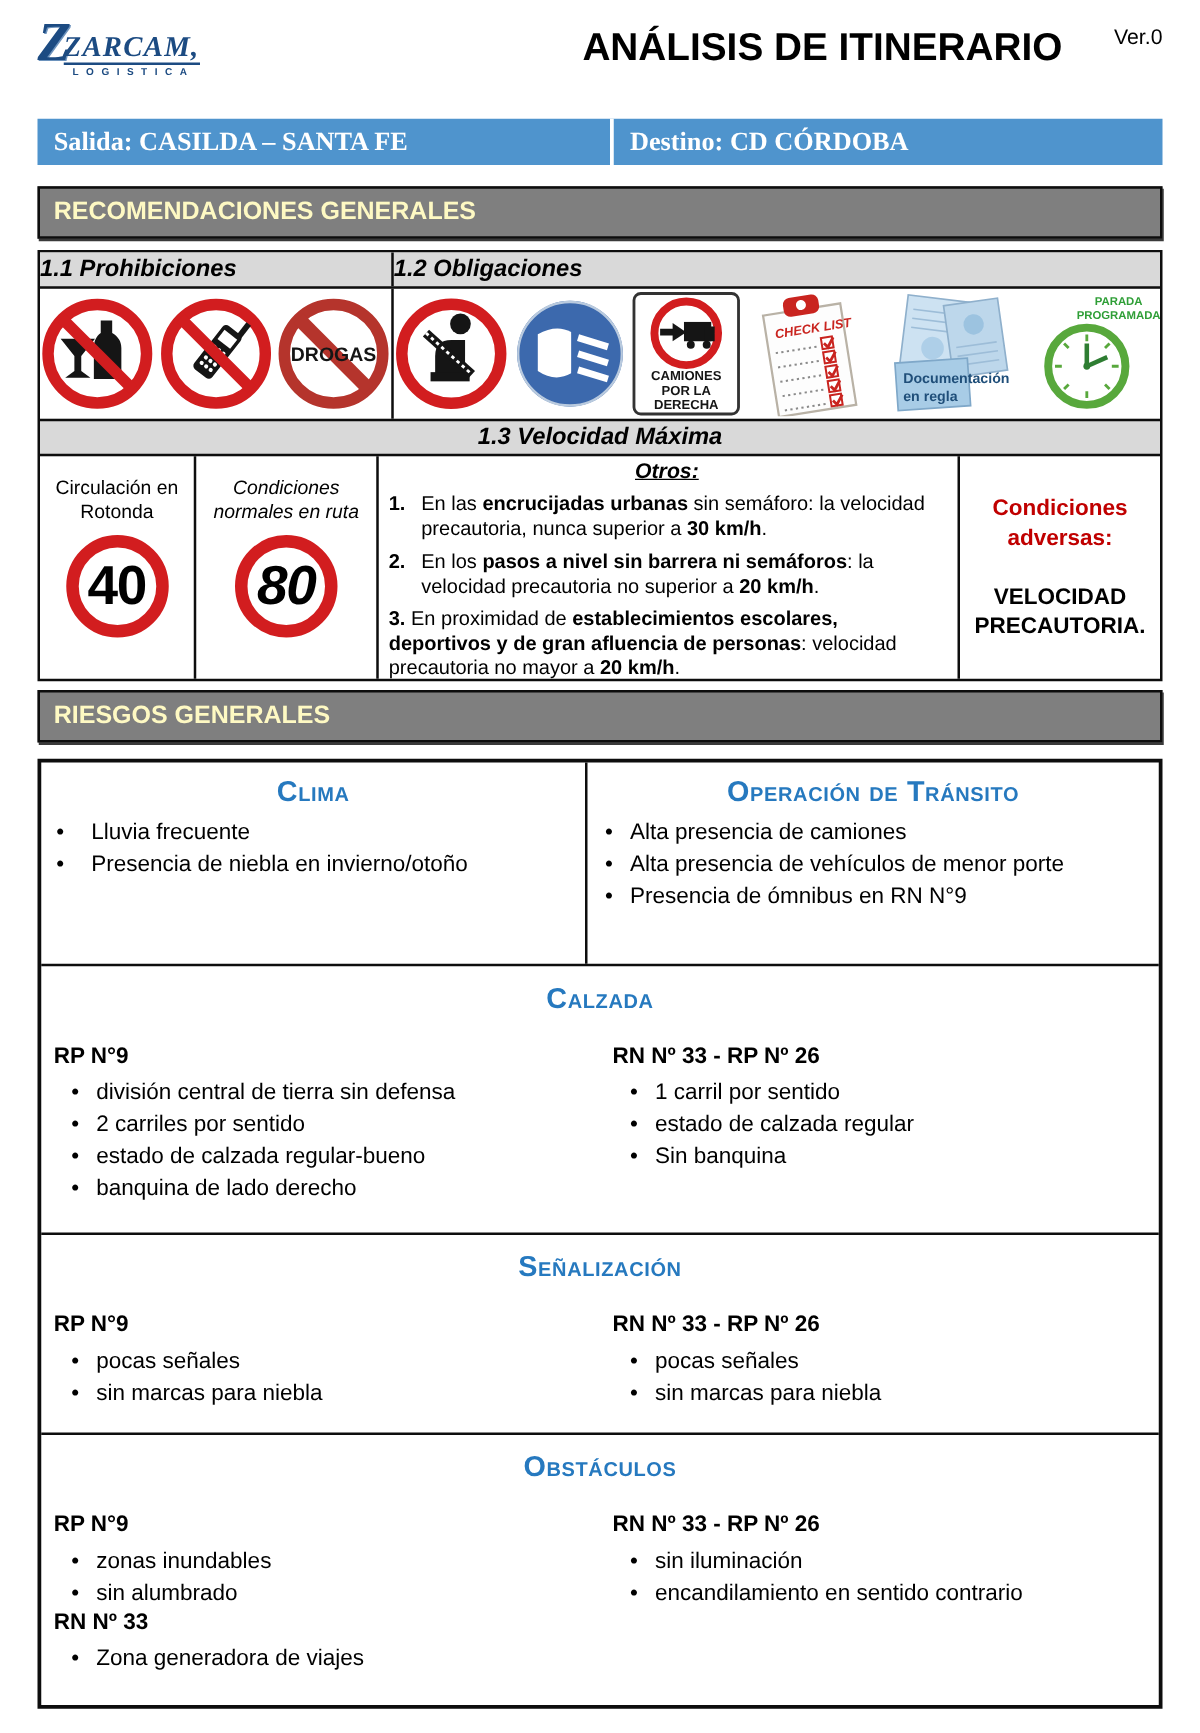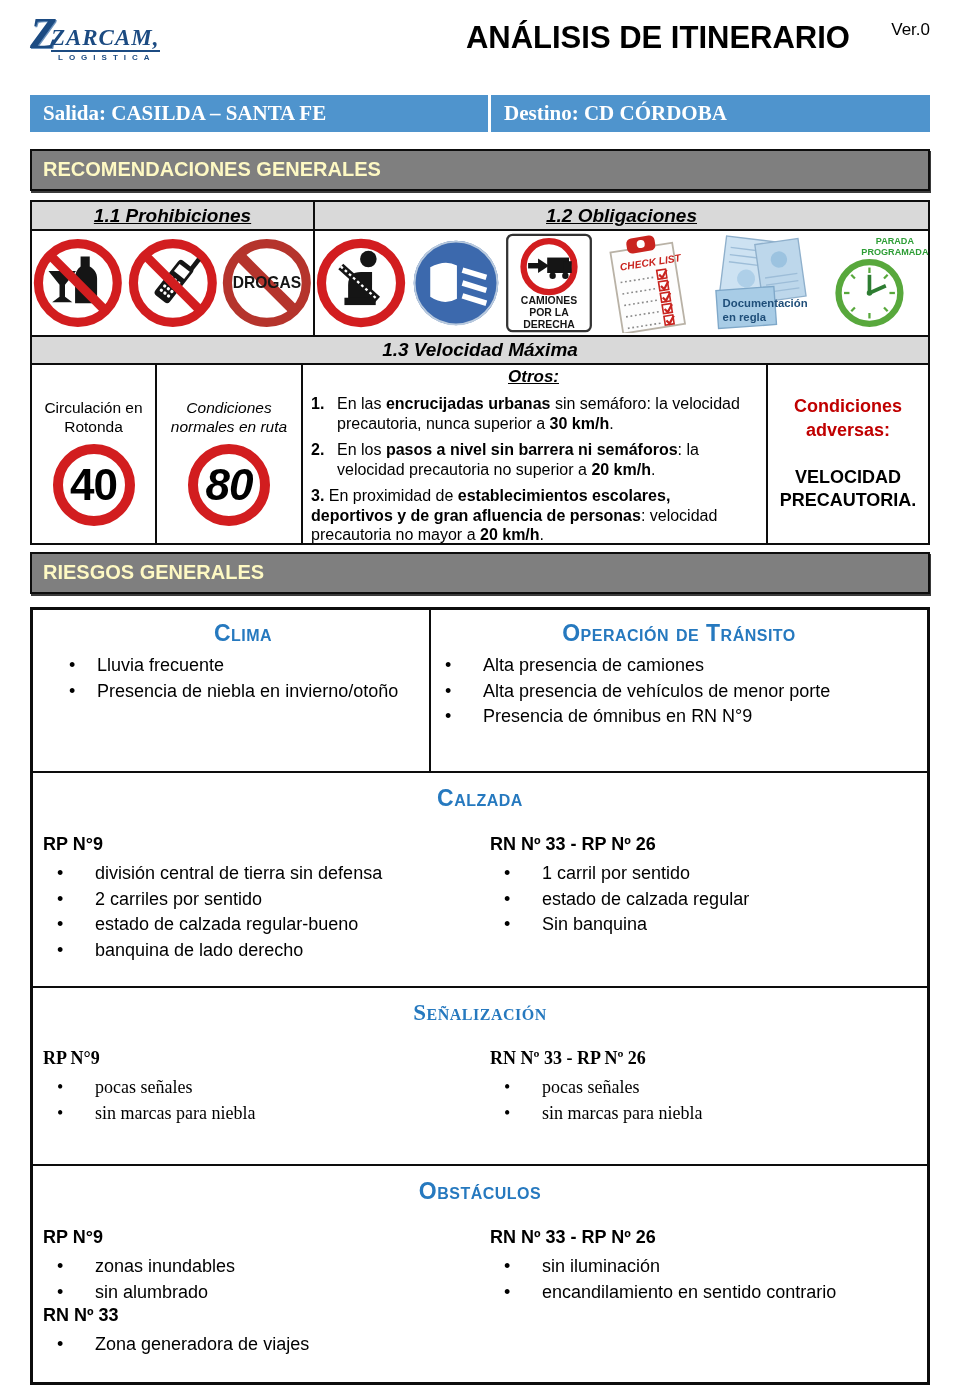--- a/index.html
+++ b/index.html
@@ -24,62 +24,62 @@
   .route-cell.destino { flex: 1; }
 
   
   .section-bar { position: absolute; left: 30px; right: 30px; height: 42px; background: #7f7f7f; border: 2px solid #0d0d0d; color: #fef9c3; font-weight: bold; font-size: 20px; line-height: 37px; padding-left: 11px; box-shadow: 1px 2px 0 #3a3a3a; }
   .bar-recom { top: 149px; }
   .bar-riesgos { top: 552px; }
 
   
   .rec-table { position: absolute; top: 200px; left: 30px; right: 30px; border: 2px solid #0d0d0d; background: #fff; }
   .rec-head-row { display: flex; border-bottom: 2px solid #0d0d0d; background: #d9d9d9; }
-  .rec-head-cell { font-weight: bold; font-style: italic; font-size: 19px; text-align: center; padding: 3px 0 2px; text-decoration: underline; }
+  .rec-head-cell { font-weight: bold; font-style: italic; font-size: 19px; text-align: left; padding: 3px 0 2px; }
   .rec-head-cell.left { width: 283px; border-right: 2px solid #0d0d0d; }
   .rec-head-cell.right { flex: 1; }
   .rec-icons-row { display: flex; height: 104px; }
   .rec-icons-left { width: 283px; border-right: 2px solid #0d0d0d; display: flex; align-items: center; justify-content: center; gap: 3px; }
   .rec-icons-right { flex: 1; display: flex; align-items: center; justify-content: center; gap: 3px; overflow: hidden; }
   .vel-head { border-top: 2px solid #0d0d0d; border-bottom: 2px solid #0d0d0d; background: #d9d9d9; font-weight: bold; font-style: italic; font-size: 19px; text-align: center; padding: 2px 0; }
   .rec-bottom { display: flex; height: 178px; }
-  .speed-cell { border-right: 2px solid #0d0d0d; display: flex; flex-direction: column; align-items: center; padding-top: 16px; justify-content: center; }
+  .speed-cell { border-right: 2px solid #0d0d0d; display: flex; flex-direction: column; align-items: center; padding-top: 16px; }
   .speed-cell.c1 { width: 125px; }
   .speed-cell.c2 { width: 146px; font-style: italic; }
   .speed-label { font-size: 15.5px; text-align: center; line-height: 1.25; }
   .speed-sign { margin-top: 8px; width: 82px; height: 82px; border: 10px solid #d21d1f; border-radius: 50%; background: #fff; display: flex; align-items: center; justify-content: center; font-weight: bold; font-size: 44px; letter-spacing: -1px; }
   .otros-cell { flex: 1; border-right: 2px solid #0d0d0d; padding: 2px 10px 0 8px; }
   .otros-title { text-align: center; font-weight: bold; font-style: italic; font-size: 17px; text-decoration: underline; }
   .otros-list { list-style: none; font-size: 16px; line-height: 1.22; }
   .otros-list li { margin-top: 7px; }
   .otros-list li.hang { padding-left: 26px; }
   .otros-list li.hang b.num { display: inline-block; margin-left: -26px; width: 26px; }
   .adversas-cell { width: 160px; display: flex; flex-direction: column; align-items: center; justify-content: center; text-align: center; padding: 0 6px; }
   .adversas-label { color: #c00000; font-weight: bold; font-size: 18px; line-height: 1.3; }
   .adversas-value { font-weight: bold; font-size: 18px; margin-top: 24px; line-height: 1.3; }
 
   
   .risk-box { position: absolute; top: 607px; left: 30px; right: 30px; border: 3px solid #0d0d0d; background: #fff; }
   .risk-row1 { display: flex; height: 163px; border-bottom: 2px solid #0d0d0d; }
-  .risk-cell-l { width: 374px; border-right: 2px solid #0d0d0d; padding-top: 10px; margin-left: 24px; }
+  .risk-cell-l { width: 437px; border-right: 2px solid #0d0d0d; padding-top: 10px; }
   .risk-cell-r { flex: 1; padding-top: 10px; }
   .sec-title { text-align: center; color: #2679bf; font-weight: bold; font-size: 23px; font-variant: small-caps; letter-spacing: 0.5px; }
   ul.dots { list-style: none; font-size: 18px; margin-top: 6px; }
   ul.dots li { padding-left: 40px; position: relative; line-height: 1.42; }
   ul.dots li::before { content: "•"; position: absolute; left: 12px; }
-  ul.dots.tight li { padding-left: 52px; }
+  ul.dots.tight li { padding-left: 34px; }
   ul.dots.tight li::before { left: 14px; }
   .risk-section { border-bottom: 2px solid #0d0d0d; }
   .risk-section.last { border-bottom: none; }
   .risk-section .sec-title { padding-top: 12px; }
   .sec-cols { display: flex; padding: 22px 0 10px; }
   .sec-col { width: 50%; padding: 0 6px 0 10px; }
   .road-name { font-weight: bold; font-size: 18px; }
   .h-calzada { height: 215px; }
-  .h-senal { height: 178px; font-family: Liberation Serif, serif; }
+  .h-senal { height: 160px; }
   .h-obst { height: 216px; }
 
   svg text { font-family: "Liberation Sans", "DejaVu Sans", sans-serif; }
 </style>
 </head>
 <body>
 
 <div class="page">
 
   <div class="header">

